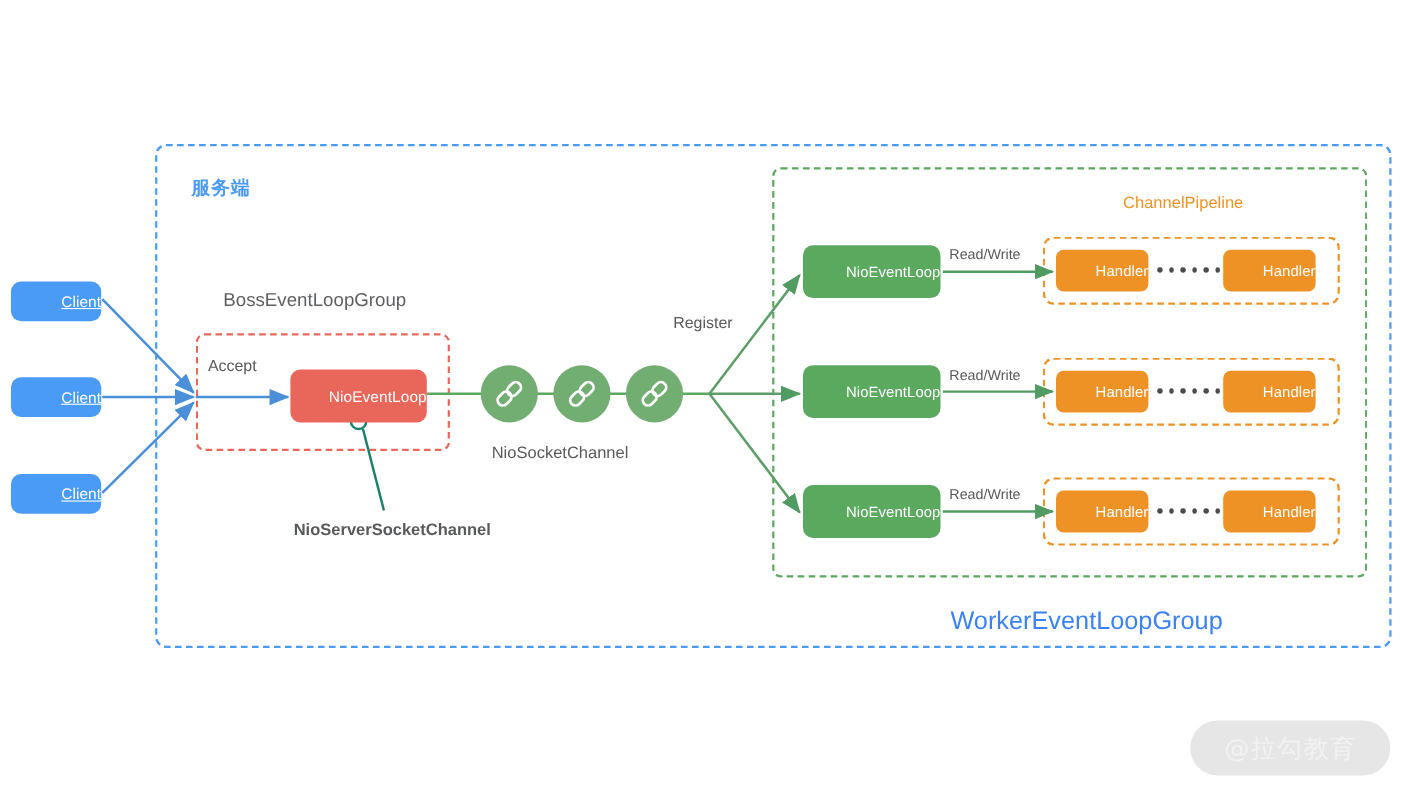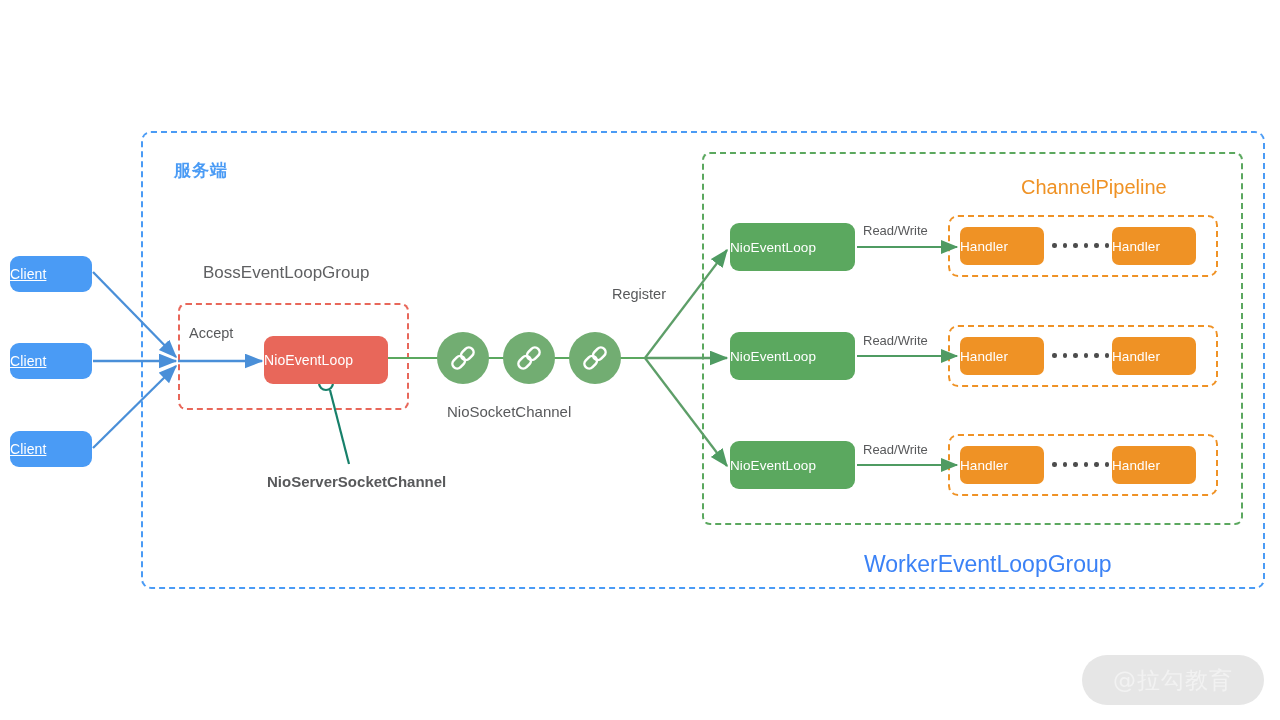--- a/index.html
+++ b/index.html
@@ -20,21 +20,21 @@
   .box-worker   { left: 702px; top: 152px;  width: 541px;  height: 373px; border-width: 2.5px; border-color: #5ba85f; border-radius: 8px; }
   .box-boss     { left: 178px; top: 303px;  width: 231px;  height: 107px; border-width: 2.5px; border-color: #e8675a; border-radius: 8px; }
   .box-pipeline { position: absolute; width: 270px; height: 62px; border: 2.5px dashed #ef9225; border-radius: 10px; }
   .pipe1 { left: 948px; top: 215px; }
   .pipe2 { left: 948px; top: 325px; }
   .pipe3 { left: 948px; top: 434px; }
 
   
   .node {
     position: absolute;
-    display: flex; align-items: center; justify-content: flex-start;
+    display: flex; align-items: center; justify-content: flex-end;
     color: #ffffff;
     border-radius: 9px;
     white-space: nowrap;
     letter-spacing: 0.1px;
   }
   .client   { width: 82px;  height: 36px; background: #4a9bf5; font-size: 14px; border-radius: 9px; text-decoration: underline; }
   .c1 { left: 10px; top: 256px; }
   .c2 { left: 10px; top: 343px; }
   .c3 { left: 10px; top: 431px; }
 
@@ -48,21 +48,21 @@
   .handler { width: 84px; height: 38px; background: #ef9225; font-size: 13.5px; border-radius: 7px; }
 
   
   .label { position: absolute; white-space: nowrap; color: #58595b; }
   .lbl-server-cn { left: 174px; top: 159px; font-size: 17px; font-weight: bold; color: #4a9bf5; letter-spacing: 1px; }
   .lbl-boss-group { left: 203px; top: 263px; font-size: 17px; color: #5f6062; }
   .lbl-accept { left: 189px; top: 325px; font-size: 14.5px; color: #58595b; }
   .lbl-nssc { left: 267px; top: 473px; font-size: 15px; color: #58595b; font-weight: bold; }
   .lbl-nsc  { left: 447px; top: 403px; font-size: 15px; color: #58595b; }
   .lbl-register { left: 612px; top: 286px; font-size: 14.5px; color: #58595b; }
-  .lbl-pipeline { left: 1021px; top: 176px; font-size: 20px; color: #ef9225; }
+  .lbl-pipeline { left: 1021px; top: 176px; font-size: 15px; color: #ef9225; }
   .lbl-worker-group { left: 864px; top: 551px; font-size: 23px; color: #3b82f6; }
   .lbl-rw { position: absolute; font-size: 13px; color: #58595b; white-space: nowrap; }
   .rw1 { left: 863px; top: 223px; }
   .rw2 { left: 863px; top: 333px; }
   .rw3 { left: 863px; top: 442px; }
 
   
   .chain-circle {
     position: absolute; width: 52px; height: 52px; border-radius: 50%;
     background: #72ad72; display: flex; align-items: center; justify-content: center;

